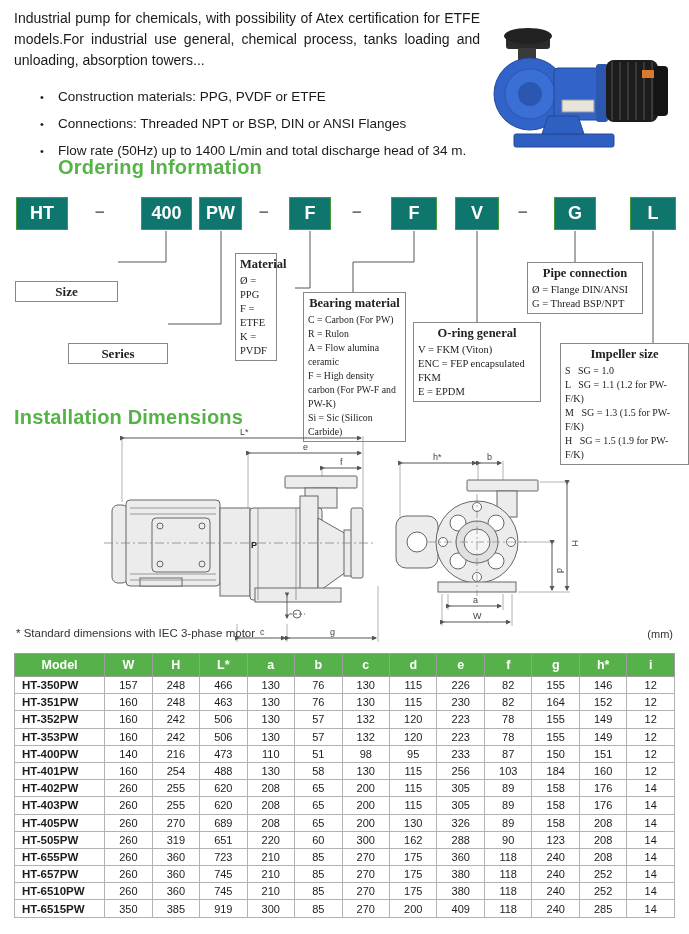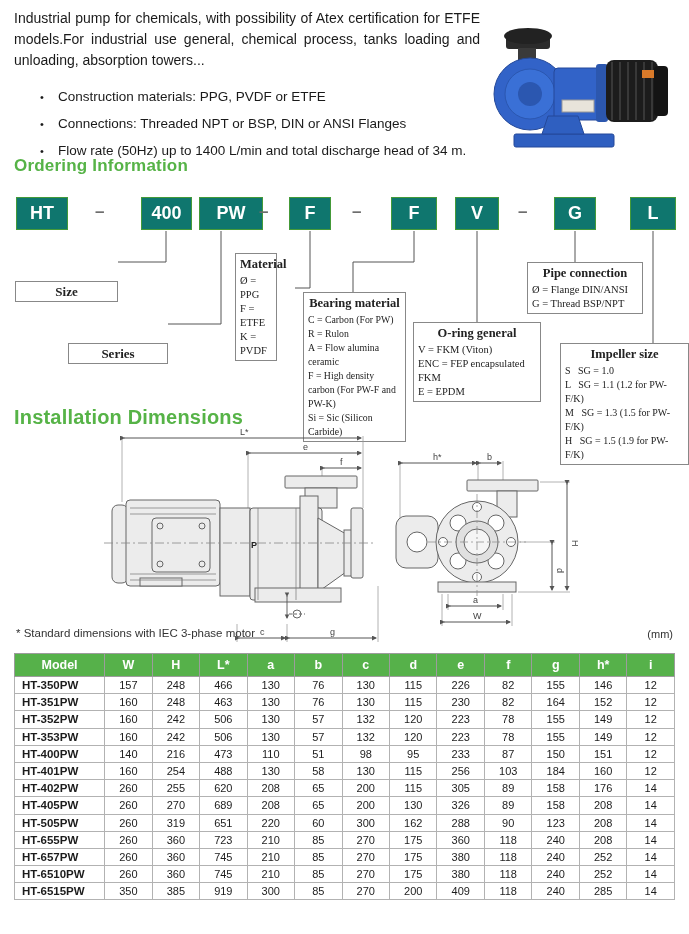--- a/index.html
+++ b/index.html
@@ -8,21 +8,21 @@
 
   
   .intro-text{position:absolute;left:14px;top:8px;width:466px;font-size:14px;line-height:21px;
               text-align:justify;color:#1a1a1a;}
   .bullets{position:absolute;left:40px;top:88px;width:440px;font-size:13.5px;color:#1a1a1a;}
   .bullet{display:flex;margin-bottom:9px;line-height:17px;}
   .bullet .dot{width:18px;flex:none;font-size:11px;line-height:18px;}
 
   
   .h-green{position:absolute;left:14px;color:#56b347;font-weight:bold;letter-spacing:.2px;}
-  #h-ordering{top:156px;font-size:17px;}
+  #h-ordering{top:156px;font-size:20px;margin-left:44px;}
   #h-install{top:406px;font-size:20px;}
 
   
   .code-box{position:absolute;height:33px;background:#0f766e;border:1px solid #449a39;
             color:#fff;font-weight:bold;font-size:18px;display:flex;align-items:center;
             justify-content:center;box-sizing:border-box;}
   .dash{position:absolute;top:202px;color:#6d6d6d;font-weight:bold;font-size:17px;}
   .label-box{position:absolute;background:#fff;border:1px solid #888;box-sizing:border-box;
              font-family:"Liberation Serif",serif;padding:2px 4px;}
   .label-box .bt{font-weight:bold;text-align:center;font-size:12.5px;margin:1px 0 2px;}
@@ -107,21 +107,21 @@
       <path d="M414,231 V262 H353 V292"></path>
       <path d="M477,231 V322"></path>
       <path d="M575,231 V262"></path>
       <path d="M653,231 V343"></path>
     </g>
   </svg>
 
   <div class="code-box" style="left:16px;top:197px;width:52px">HT</div>
   <div class="dash" style="left:95px">–</div>
   <div class="code-box" style="left:141px;top:197px;width:51px">400</div>
-  <div class="code-box" style="left:199px;top:197px;width:64px">PW</div>
+  <div class="code-box" style="left:199px;top:197px;width:43px">PW</div>
   <div class="dash" style="left:259px">–</div>
   <div class="code-box" style="left:289px;top:197px;width:42px">F</div>
   <div class="dash" style="left:352px">–</div>
   <div class="code-box" style="left:391px;top:197px;width:46px">F</div>
   <div class="code-box" style="left:455px;top:197px;width:44px">V</div>
   <div class="dash" style="left:518px">–</div>
   <div class="code-box" style="left:554px;top:197px;width:42px">G</div>
   <div class="code-box" style="left:630px;top:197px;width:46px">L</div>
 
   <div class="label-box single" style="left:15px;top:252px;width:103px;height:21px">Size</div>
@@ -420,20 +420,35 @@
           <td class="num">65</td>
           <td class="num">200</td>
           <td class="num">115</td>
           <td class="num">305</td>
           <td class="num">89</td>
           <td class="num">158</td>
           <td class="num">176</td>
           <td class="num">14</td>
         </tr>
         <tr>
+          <td class="model">HT-403PW</td>
+          <td class="num">260</td>
+          <td class="num">255</td>
+          <td class="num">620</td>
+          <td class="num">208</td>
+          <td class="num">65</td>
+          <td class="num">200</td>
+          <td class="num">115</td>
+          <td class="num">305</td>
+          <td class="num">89</td>
+          <td class="num">158</td>
+          <td class="num">176</td>
+          <td class="num">14</td>
+        </tr>
+        <tr>
           <td class="model">HT-405PW</td>
           <td class="num">260</td>
           <td class="num">270</td>
           <td class="num">689</td>
           <td class="num">208</td>
           <td class="num">65</td>
           <td class="num">200</td>
           <td class="num">130</td>
           <td class="num">326</td>
           <td class="num">89</td>

